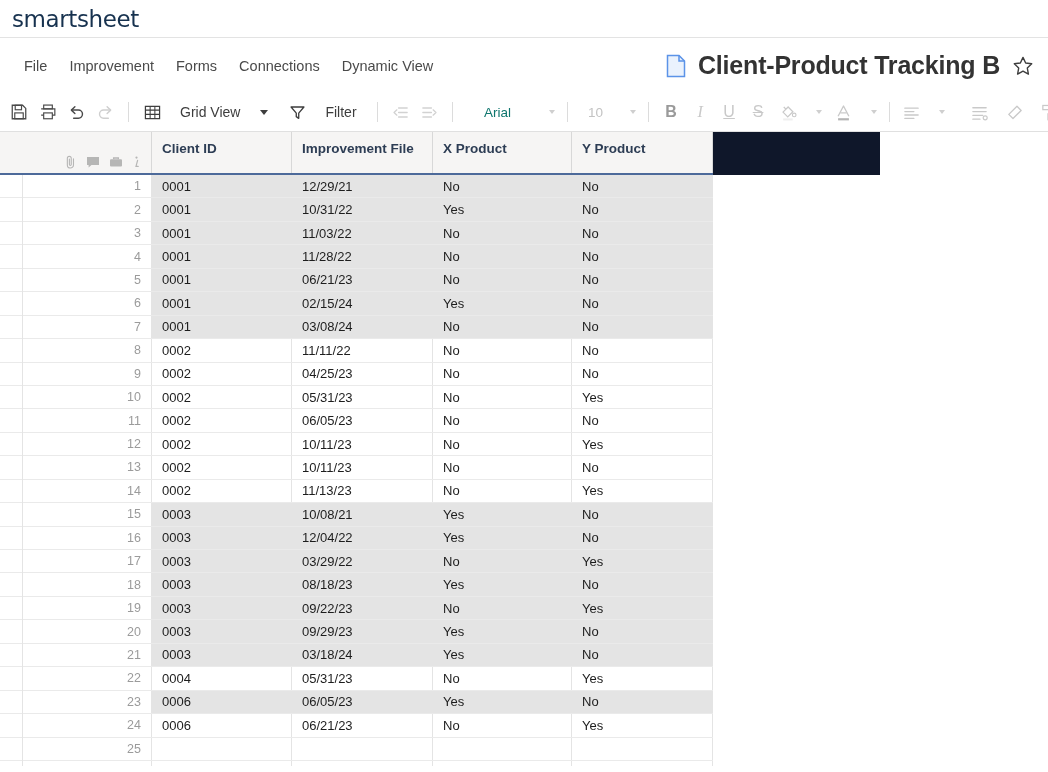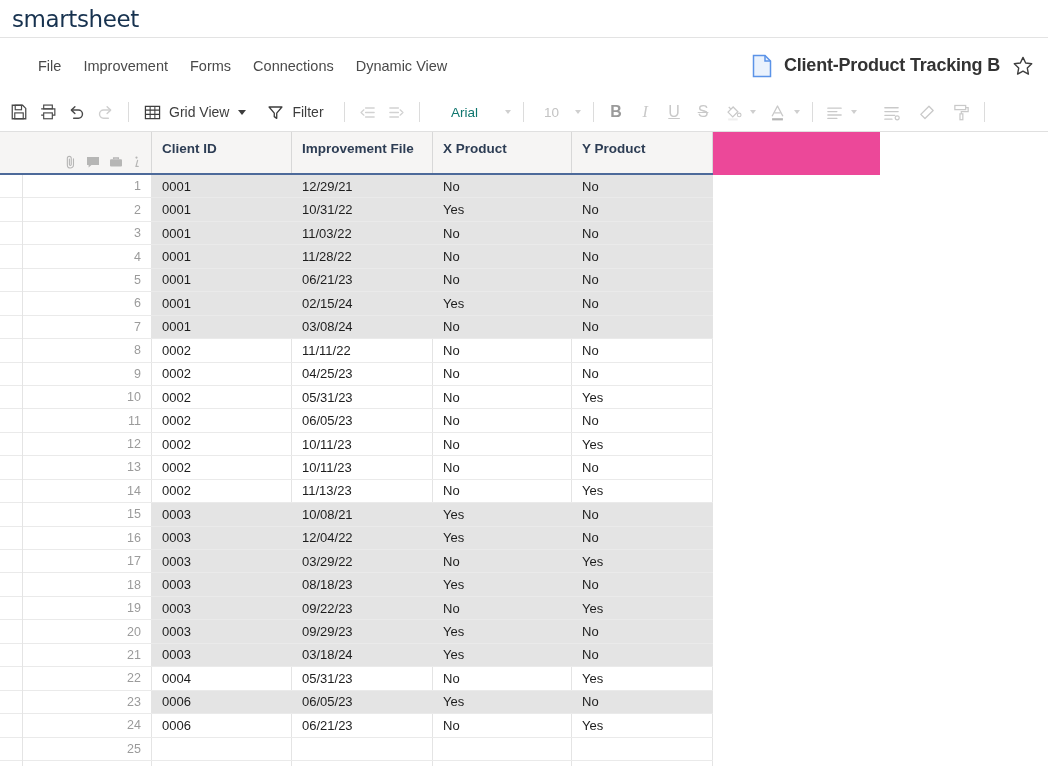--- a/index.html
+++ b/index.html
@@ -25,42 +25,42 @@
     font-family: "DejaVu Sans", sans-serif;
     font-weight: 400;
   }
 
   
   #menu-bar {
     height: 55px;
     display: flex; align-items: center;
     background: #fff;
     position: relative;
-    padding-left: 27px;
+    padding-left: 13px;
   }
   .menu-item {
     font-size: 14.5px;
     color: #4a4a4a;
     padding: 6px 11px;
     cursor: pointer;
     white-space: nowrap;
   }
 
   #sheet-title-wrap {
     position: absolute;
     right: 14px; top: 0; bottom: 0;
     display: flex; align-items: center; gap: 12px;
   }
   #sheet-icon {
     width: 20px; height: 24px;
     position: relative;
     flex: none;
   }
   #sheet-title {
-    font-size: 18px;
+    font-size: 25px;
     font-weight: bold;
     color: #333333;
     letter-spacing: -0.2px;
     white-space: nowrap;
   }
   #star-btn { cursor: pointer; line-height: 0; }
 
   
   #toolbar {
     height: 39px;
@@ -75,21 +75,21 @@
     display: flex; align-items: center; justify-content: center;
     cursor: pointer; border-radius: 3px;
     flex: none;
   }
   .tb-btn.disabled { cursor: default; }
   .tb-sep {
     width: 1px; height: 20px; background: #dcdcdc;
     margin: 0 8px; flex: none;
   }
   .tb-group {
-    display: flex; align-items: center; gap: 4px;
+    display: flex; align-items: center; gap: 15px;
     padding: 0 4px;
     cursor: pointer; border-radius: 3px; height: 29px;
   }
   .tb-label {
     font-size: 14px; color: #3d3d3d; white-space: nowrap;
     padding: 0 2px;
   }
   .caret {
     width: 0; height: 0;
     border-left: 4px solid transparent;
@@ -109,21 +109,21 @@
   }
   .fmt-letter {
     font-size: 16px; color: #c9c9c9;
   }
 
   
   #grid {
     position: relative;
     width: 880px;
     height: 634px;
-    background: #ec4899;
+    background: #0f172a;
     overflow: hidden;
     text-align: center;
   }
   #grid-header {
     display: flex;
     height: 43px;
     background: #f6f5f4;
     border-bottom: 2px solid #4d6a9a;
     width: 713px;
   }

